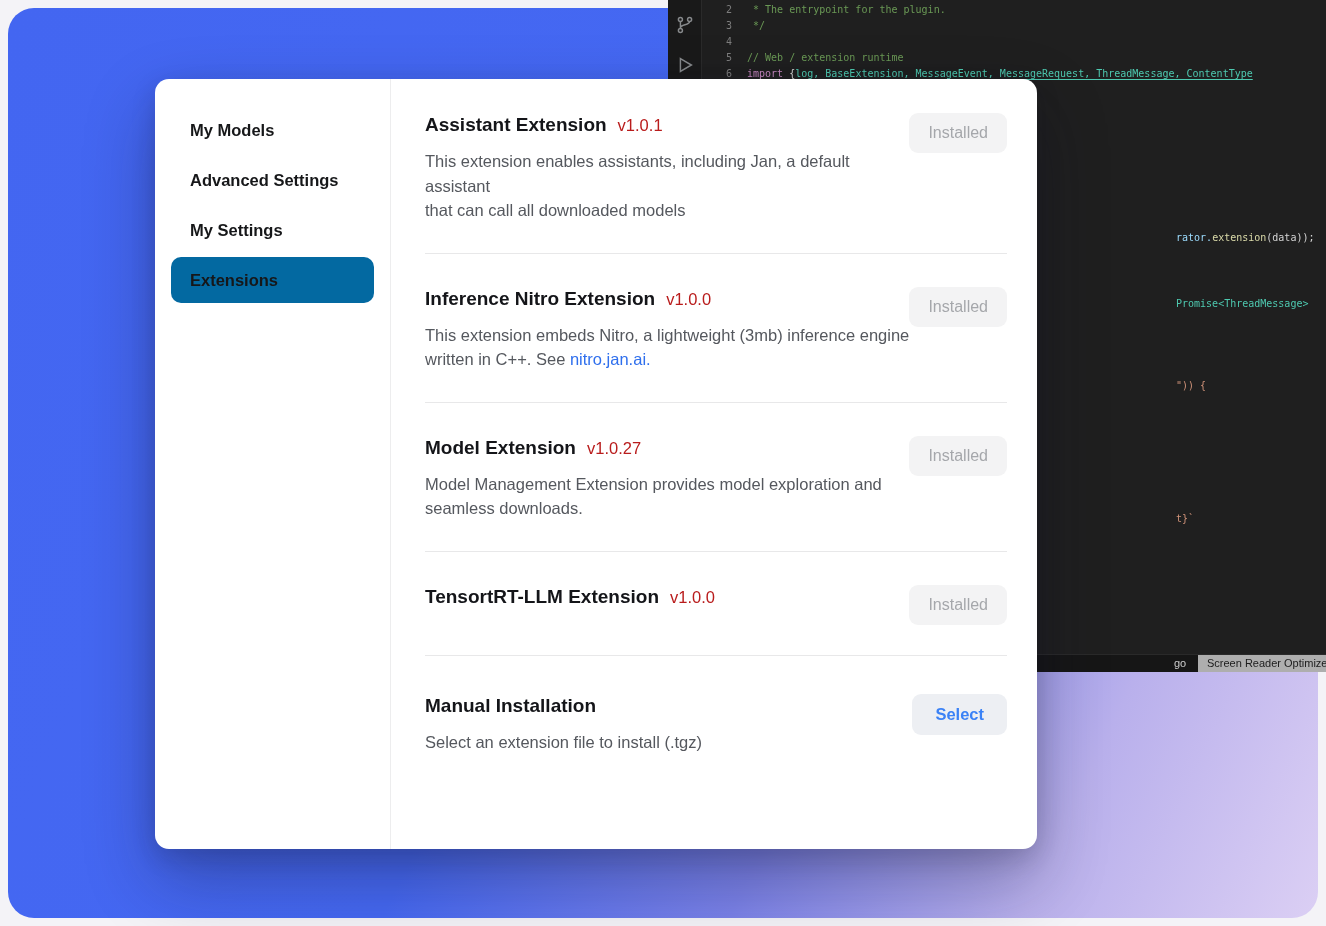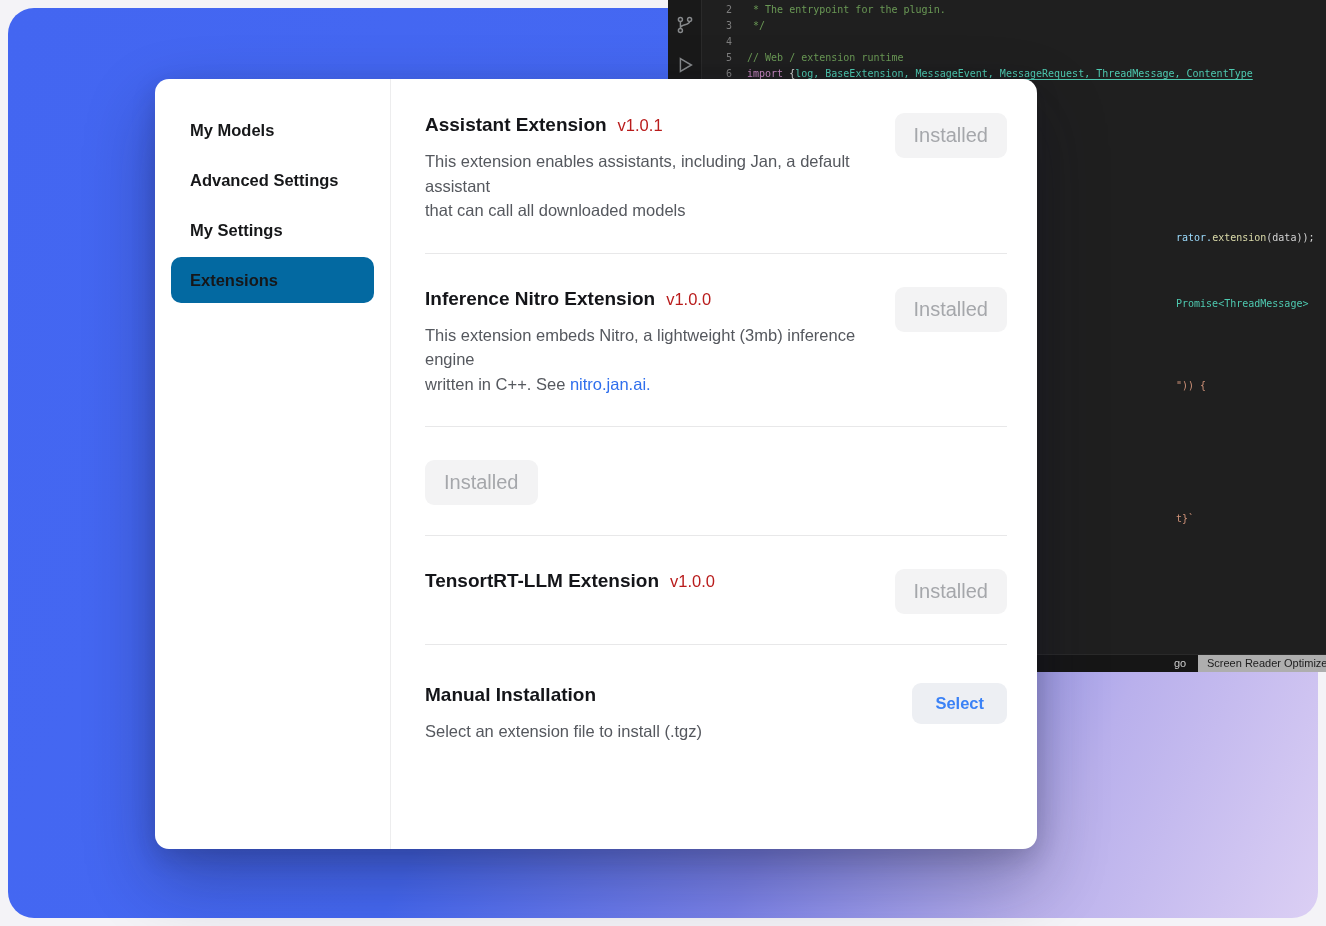--- a/index.html
+++ b/index.html
@@ -93,21 +93,21 @@
   .sec-desc {
     margin:0; font-size:16.5px; line-height:24.5px; color:#55585e;
     white-space:pre-line;
   }
   .link { color:#2f6fed; cursor:pointer; text-decoration:none; white-space:normal; }
   .btn {
     border:none; border-radius:9px; font-family:"Liberation Sans", sans-serif;
     flex:none; margin-top:2px;
   }
   .btn-installed {
-    background:#f3f3f4; color:#a5a7ab; font-size:20px; font-weight:500;
+    background:#f3f3f4; color:#a5a7ab; font-size:16px; font-weight:500;
     padding:11px 19px; cursor:default;
   }
   .btn-select {
     background:#edeff3; color:#3b82f6; font-size:16.5px; font-weight:700;
     padding:11px 23px; cursor:pointer;
   }
 </style>
 </head>
 <body>
 
@@ -190,20 +190,28 @@
               <span>Inference Nitro Extension</span>
               <span class="sec-version">v1.0.0</span>
             </h3>
           <p class="sec-desc"><span>This extension embeds Nitro, a lightweight (3mb) inference engine
 written in C++. See </span><a class="link">nitro.jan.ai.</a></p>
         </div>
         <button class="btn btn-installed">Installed</button>
       </div>
 
       <div class="section">
+        <div class="sec-left">
+          <h3 class="sec-title">
+              <span>Model Extension</span>
+              <span class="sec-version">v1.0.27</span>
+            </h3>
+          <p class="sec-desc">Model Management Extension provides model exploration and
+seamless downloads.</p>
+        </div>
         <button class="btn btn-installed">Installed</button>
       </div>
 
       <div class="section">
         <div class="sec-left">
           <h3 class="sec-title">
               <span>TensortRT-LLM Extension</span>
               <span class="sec-version">v1.0.0</span>
             </h3>
         </div>

